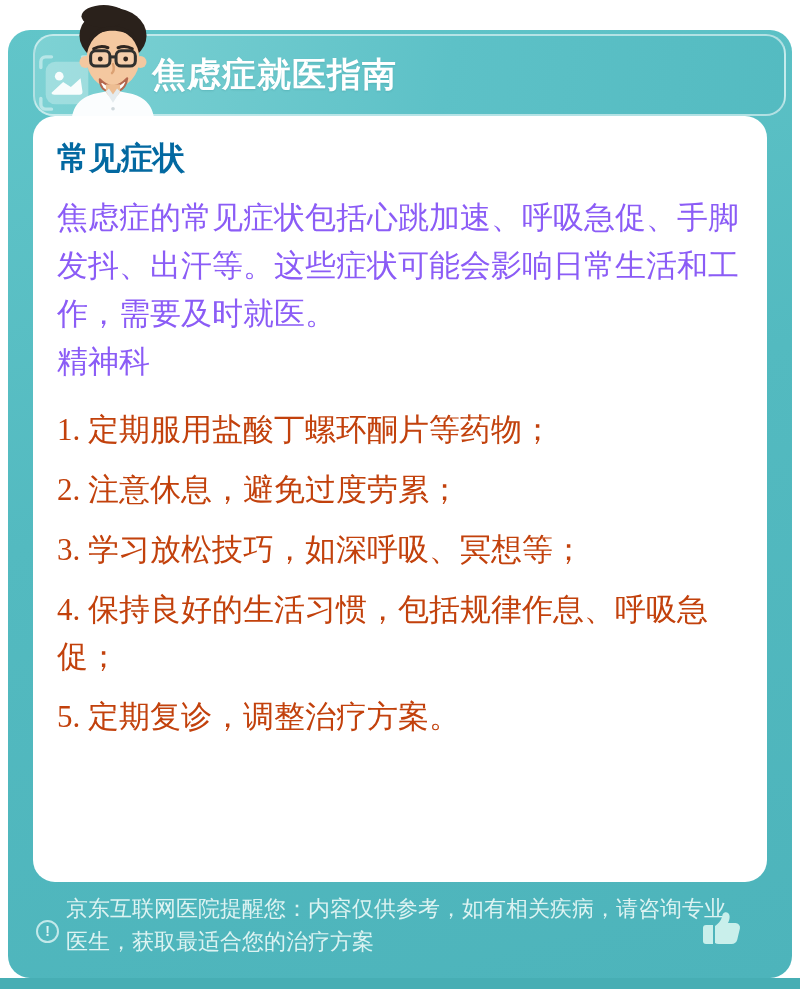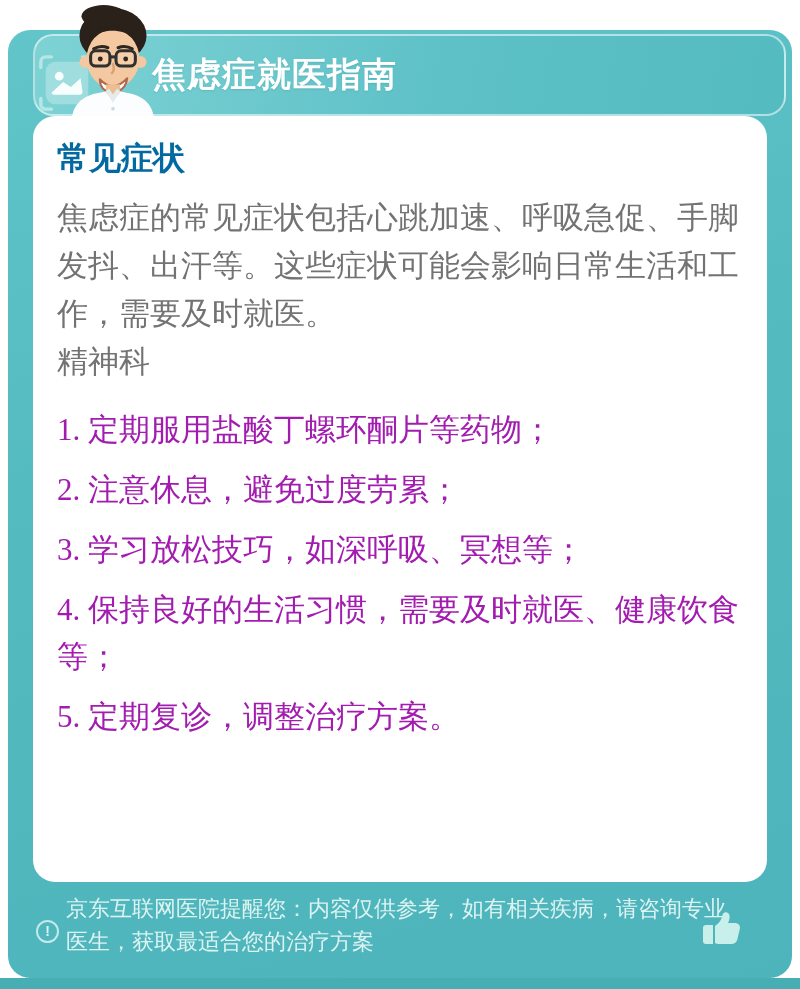--- a/index.html
+++ b/index.html
@@ -19,23 +19,23 @@
                   font-size:34px; font-weight:bold; color:#ffffff; letter-spacing:1px;
                   text-shadow:0 1px 2px rgba(0,90,95,0.15); white-space:nowrap; }
 
   .photo-icon { position:absolute; left:28px; top:22px; width:62px; height:62px; }
   .avatar { position:absolute; left:45px; top:-27px; width:122px; height:118px; }
 
   .card { position:absolute; left:25px; top:86px; width:734px; height:766px; border-radius:22px;
           background:#ffffff; padding:22px 26px 0 24px; overflow:hidden; }
   .card h2 { font-size:32px; font-weight:700; color:#0369a1; line-height:1.25; margin:24px 0 16px; }
   .card h2:first-child { margin-top:0; }
-  .card p.body-text { font-size:31px; line-height:48px; color:#737373; }
+  .card p.body-text { font-size:31px; line-height:48px; color:#8b5cf6; }
   .card ol { list-style-position:inside; margin-top:20px; }
-  .card ol li { font-size:31px; line-height:47px; color:#a21caf; margin-bottom:13px; }
+  .card ol li { font-size:31px; line-height:47px; color:#c2410c; margin-bottom:13px; }
   .card ol li::marker { font-family:"Liberation Serif","DejaVu Serif",serif; }
 
   .footer { position:absolute; left:28px; top:860px; width:730px; height:80px; }
   .alert-icon { position:absolute; left:0; top:30px; width:23px; height:23px; border-radius:50%;
                 border:2px solid rgba(233,249,249,0.75); color:rgba(236,250,250,0.9);
                 font-size:14px; font-weight:bold; text-align:center; line-height:19px; }
   .disclaimer { position:absolute; left:30px; top:2px; width:662px; font-size:22px; line-height:33px;
                 color:#ddf3f2; }
   .thumb-btn { position:absolute; right:22px; top:16px; width:44px; height:44px; background:none;
                border:none; cursor:pointer; padding:0; }
@@ -94,21 +94,21 @@
     <div class="card">
       <h2>常见症状</h2>
       <p class="body-text">焦虑症的常见症状包括心跳加速、呼吸急促、手脚发抖、出汗等。这些症状可能会影响日常生活和工作，需要及时就医。</p>
 
       <p class="body-text">精神科</p>
 
       <ol>
         <li>定期服用盐酸丁螺环酮片等药物；</li>
         <li>注意休息，避免过度劳累；</li>
         <li>学习放松技巧，如深呼吸、冥想等；</li>
-        <li>保持良好的生活习惯，需要及时就医、健康饮食等；</li>
+        <li>保持良好的生活习惯，包括规律作息、呼吸急促；</li>
         <li>定期复诊，调整治疗方案。</li>
       </ol>
     </div>
 
     <div class="footer">
       <div class="alert-icon">!</div>
       <div class="disclaimer">京东互联网医院提醒您：内容仅供参考，如有相关疾病，请咨询专业医生，获取最适合您的治疗方案</div>
       <button class="thumb-btn" aria-label="like">
         <svg width="44" height="44" viewBox="0 0 44 44">
           <path d="M6 19 h7 v19 h-7 a3 3 0 0 1 -3 -3 v-13 a3 3 0 0 1 3 -3 z" fill="#c9efeb"></path>

